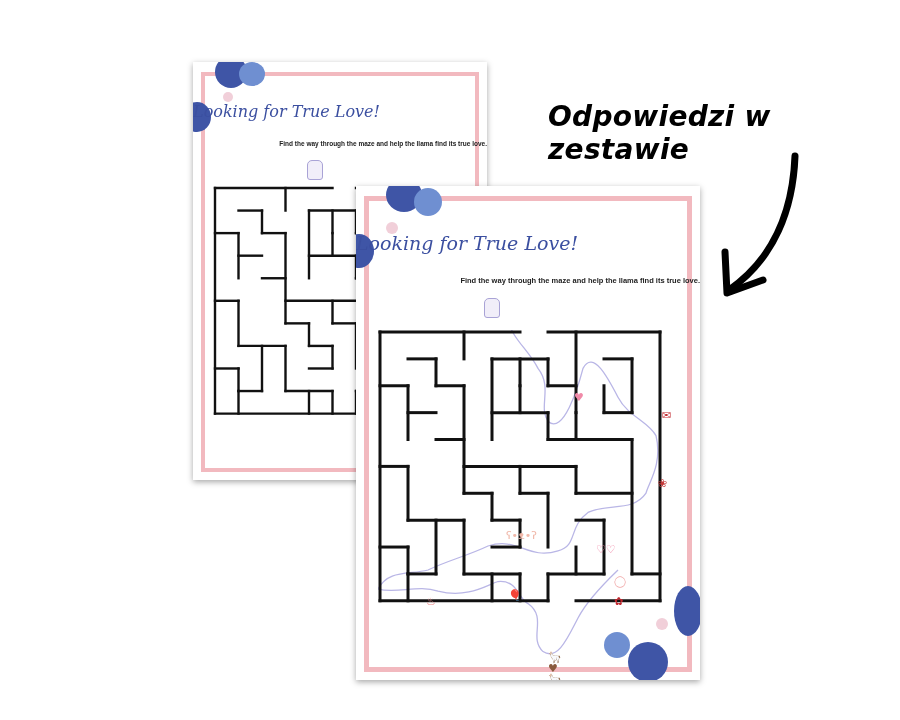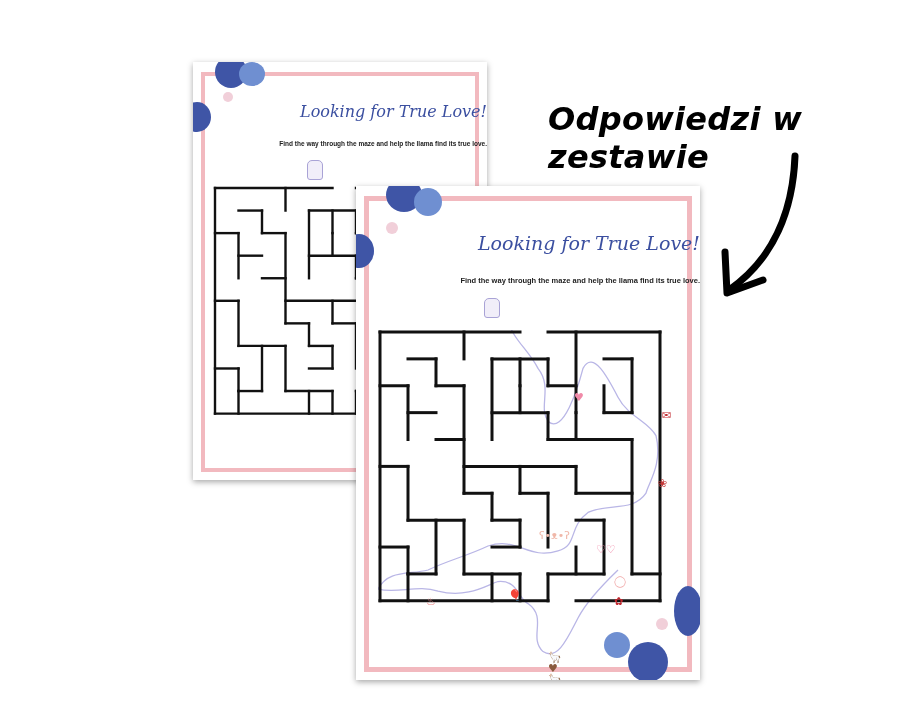--- a/index.html
+++ b/index.html
@@ -3,34 +3,34 @@
 <meta charset="utf-8">
 <style>
   html,body{margin:0;padding:0;}
   body{width:900px;height:720px;background:#ffffff;position:relative;overflow:hidden;font-family:"DejaVu Sans",sans-serif;}
   .page{position:absolute;background:#fff;box-shadow:0 2px 6px rgba(0,0,0,0.35);overflow:hidden;}
   .page-back{left:193px;top:62px;width:294px;height:418px;}
   .page-front{left:356px;top:186px;width:344px;height:494px;}
   .frame{position:absolute;border:6px solid #f2b9bf;box-sizing:border-box;}
   .page-back .frame{left:8px;top:10px;right:8px;bottom:8px;border-width:4px;}
   .page-front .frame{left:8px;top:10px;right:8px;bottom:8px;border-width:5px;}
-  .title{position:absolute;left:0;right:0;text-align:right;color:#3b4fa0;font-family:"DejaVu Serif",serif;font-style:italic;}
+  .title{position:absolute;left:0;right:0;text-align:left;color:#3b4fa0;font-family:"DejaVu Serif",serif;font-style:italic;}
   .page-back .title{top:40px;font-size:16px;}
   .page-front .title{top:46px;font-size:19px;}
   .subtitle{position:absolute;left:0;right:0;text-align:right;color:#222;font-weight:bold;font-family:"Liberation Sans",sans-serif;}
   .page-back .subtitle{top:78px;font-size:6.5px;}
   .page-front .subtitle{top:90px;font-size:7.5px;}
   .llama-top{position:absolute;width:14px;height:18px;background:#f1eef9;border:1px solid #a9a3d6;border-radius:5px 5px 3px 3px;}
   .page-back .llama-top{left:114px;top:98px;}
   .page-front .llama-top{left:128px;top:112px;}
   .maze{position:absolute;}
   .page-back .maze{left:20px;top:124px;}
   .page-front .maze{left:22px;top:144px;}
   .flower{position:absolute;border-radius:50%;}
-  .headline{position:absolute;left:548px;top:100px;font-family:"DejaVu Sans",sans-serif;font-weight:bold;font-style:italic;font-size:32px;color:#000;letter-spacing:0.3px;}
+  .headline{position:absolute;left:548px;top:100px;font-family:"DejaVu Sans",sans-serif;font-weight:bold;font-style:italic;font-size:28px;color:#000;letter-spacing:0.3px;}
   .arrow{position:absolute;left:715px;top:148px;}
   .sticker{position:absolute;font-size:11px;line-height:1;}
 </style>
 </head>
 <body>
 
 <div class="page page-back">
   <div class="frame"></div>
   <div class="flower" style="left:22px;top:-6px;width:32px;height:32px;background:#3f55a6;"></div>
   <div class="flower" style="left:46px;top:0;width:26px;height:24px;background:#6f8fd1;"></div>
@@ -178,21 +178,21 @@
       <line x1="114" y1="243.92" x2="114" y2="270.8" stroke="#111111" stroke-width="3" stroke-linecap="square"></line>
       <line x1="254" y1="243.92" x2="282" y2="243.92" stroke="#111111" stroke-width="3" stroke-linecap="square"></line>
       <line x1="30" y1="243.92" x2="30" y2="270.8" stroke="#111111" stroke-width="3" stroke-linecap="square"></line>
       <line x1="142" y1="243.92" x2="142" y2="270.8" stroke="#111111" stroke-width="3" stroke-linecap="square"></line>
       <line x1="170" y1="243.92" x2="170" y2="270.8" stroke="#111111" stroke-width="3" stroke-linecap="square"></line>
     </svg>
   <div id="stickers" style="position:absolute;left:22px;top:144px;">
       <span class="sticker" style="left: 196px; top: 62px; color: rgb(240, 138, 168);">♥</span>
       <span class="sticker" style="left: 284px; top: 80px; color: rgb(192, 38, 45);">✉</span>
       <span class="sticker" style="left: 280px; top: 148px; color: rgb(196, 58, 58);">❀</span>
-      <span class="sticker" style="left: 128px; top: 200px; color: rgb(240, 183, 168); margin-left: 33px;">ʕ•ᴥ•ʔ</span>
+      <span class="sticker" style="left: 128px; top: 200px; color: rgb(240, 183, 168);">ʕ•ᴥ•ʔ</span>
       <span class="sticker" style="left: 218px; top: 214px; color: rgb(240, 138, 168);">♡♡</span>
       <span class="sticker" style="left: 130px; top: 260px; color: rgb(240, 138, 168);">🎈</span>
       <span class="sticker" style="left: 236px; top: 246px; color: rgb(240, 168, 168);">◯</span>
       <span class="sticker" style="left: 48px; top: 266px; color: rgb(240, 138, 138);">♨</span>
       <span class="sticker" style="left: 236px; top: 266px; color: rgb(192, 38, 45);">✿</span>
       <span class="sticker" style="left: 170px; top: 322px; color: rgb(138, 90, 60);">🦙♥🦙</span>
     </div>
 </div>
 
 <div class="headline">Odpowiedzi w zestawie</div>

